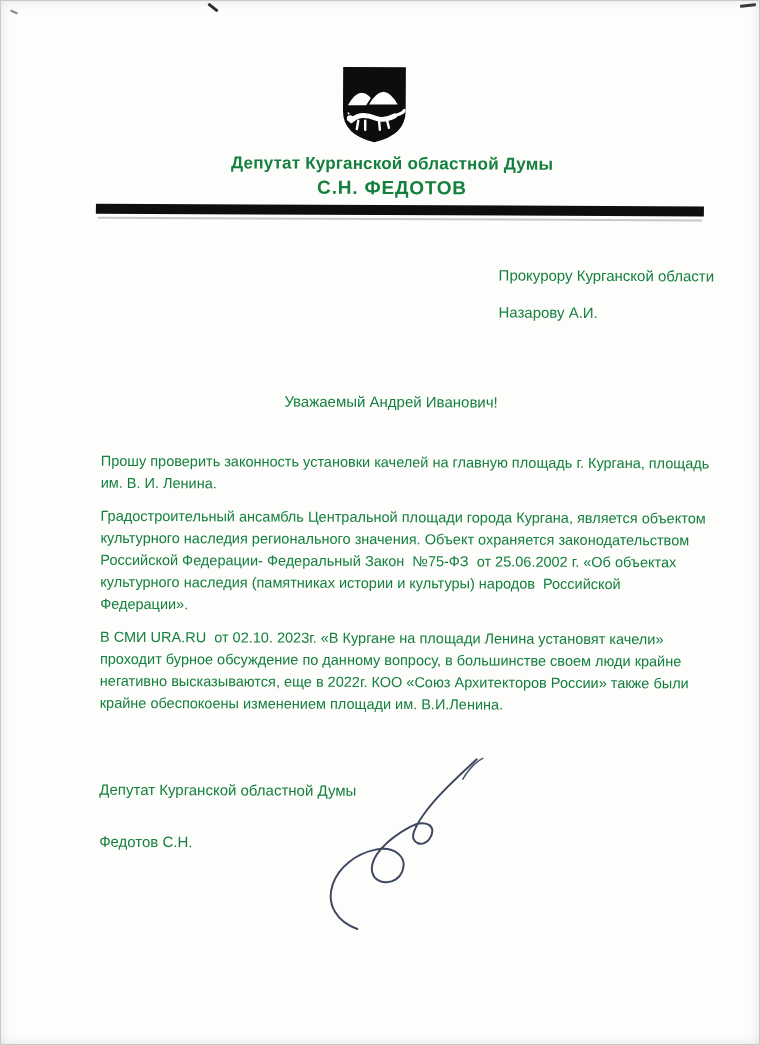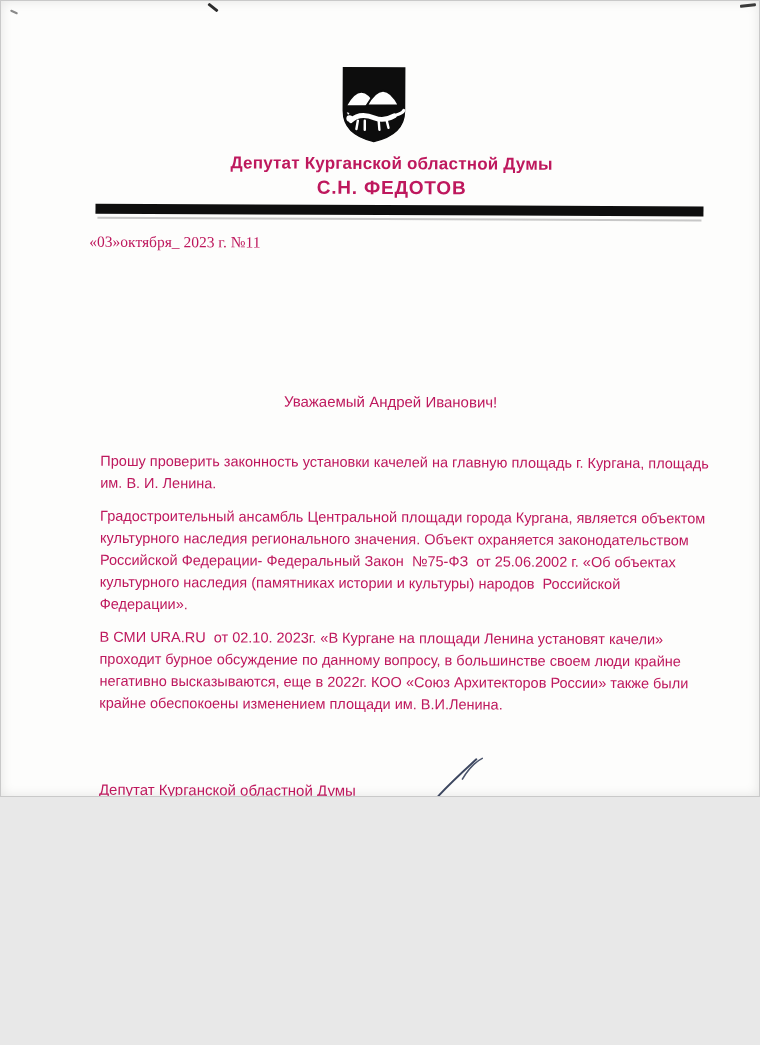--- a/index.html
+++ b/index.html
@@ -4,28 +4,28 @@
 <style>
   html, body {
     margin: 0;
     padding: 0;
     background: #e8e8e8;
     font-family: "Liberation Sans", sans-serif;
   }
   .page {
     position: relative;
     width: 760px;
-    height: 797px;
+    height: 1045px;
     margin: 0 auto;
     background: #fdfdfc;
     border: 1px solid #c9c9c9;
     box-sizing: border-box;
     box-shadow: inset 0 0 12px rgba(0,0,0,0.10);
     overflow: hidden;
-    color: #be185d;
+    color: #15803d;
   }
   .content {
     position: absolute;
     inset: 0;
     transform: rotate(0.25deg);
     transform-origin: 50% 40%;
   }
   
   .artifact { position: absolute; border-radius: 1px; }
   .a1 { top: 5px; left: 206px; width: 12px; height: 3px; background: #2c2c2c; transform: rotate(38deg); }
@@ -166,22 +166,25 @@
         <path d="M13 72 l-2 -4 4 1 z" fill="#ffffff"></path>
       </svg>
     </div>
 
     <div class="org-line">Депутат Курганской областной Думы</div>
     <div class="person-line">С.Н. ФЕДОТОВ</div>
 
     <div class="bar"></div>
     <div class="bar-shadow"></div>
 
-    <div class="date-line">«03»октября_ 2023 г. №11</div>
-
+
+    <div class="recipient">
+      <div>Прокурору Курганской области</div>
+      <div class="recipient-name">Назарову А.И.</div>
+    </div>
 
     <div class="salutation">Уважаемый Андрей Иванович!</div>
 
     <div class="body-block">
       <p class="par">Прошу проверить законность установки качелей на главную площадь г. Кургана, площадь им. В. И. Ленина.</p>
       <p class="par">Градостроительный ансамбль Центральной площади города Кургана, является объектом культурного наследия регионального значения. Объект охраняется законодательством Российской Федерации- Федеральный Закон  №75-ФЗ  от 25.06.2002 г. «Об объектах культурного наследия (памятниках истории и культуры) народов  Российской Федерации».</p>
       <p class="par">В СМИ URA.RU  от 02.10. 2023г. «В Кургане на площади Ленина установят качели» проходит бурное обсуждение по данному вопросу, в большинстве своем люди крайне негативно высказываются, еще в 2022г. КОО «Союз Архитекторов России» также были крайне обеспокоены изменением площади им. В.И.Ленина.</p>
     </div>
 
     <div class="sign-pos">Депутат Курганской областной Думы</div>

